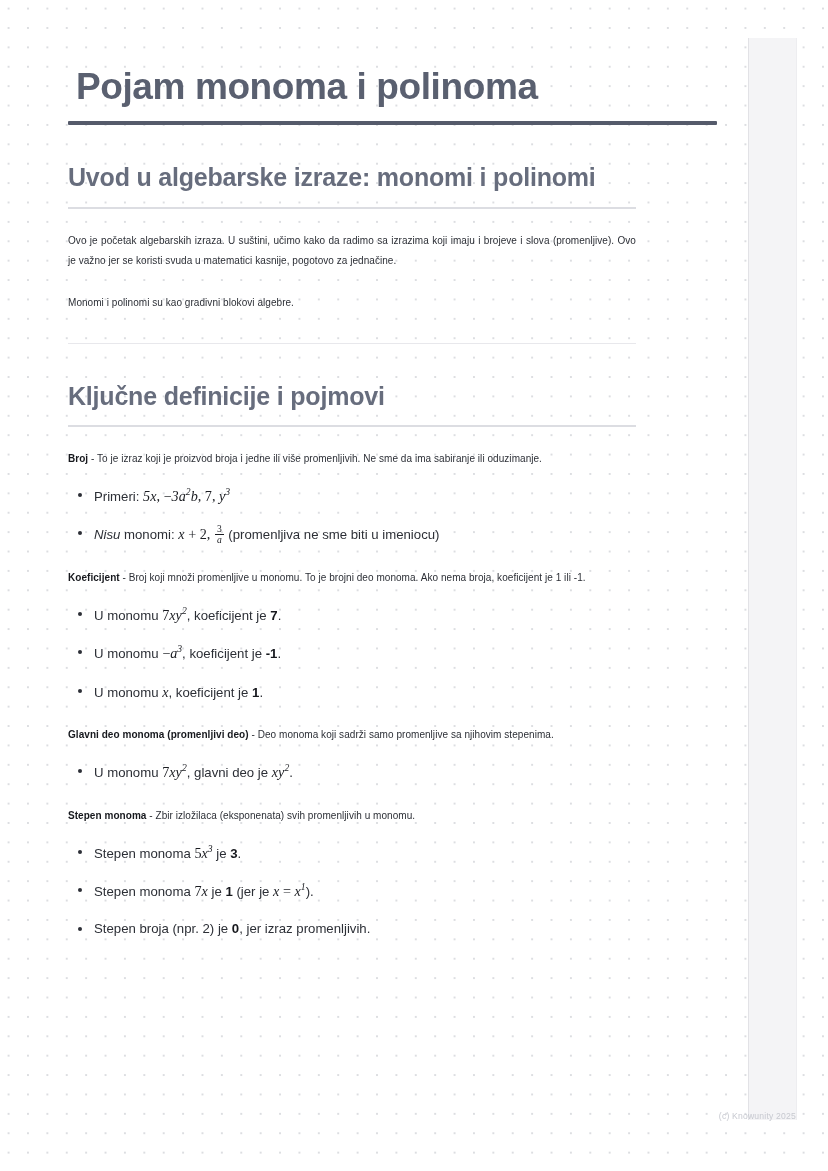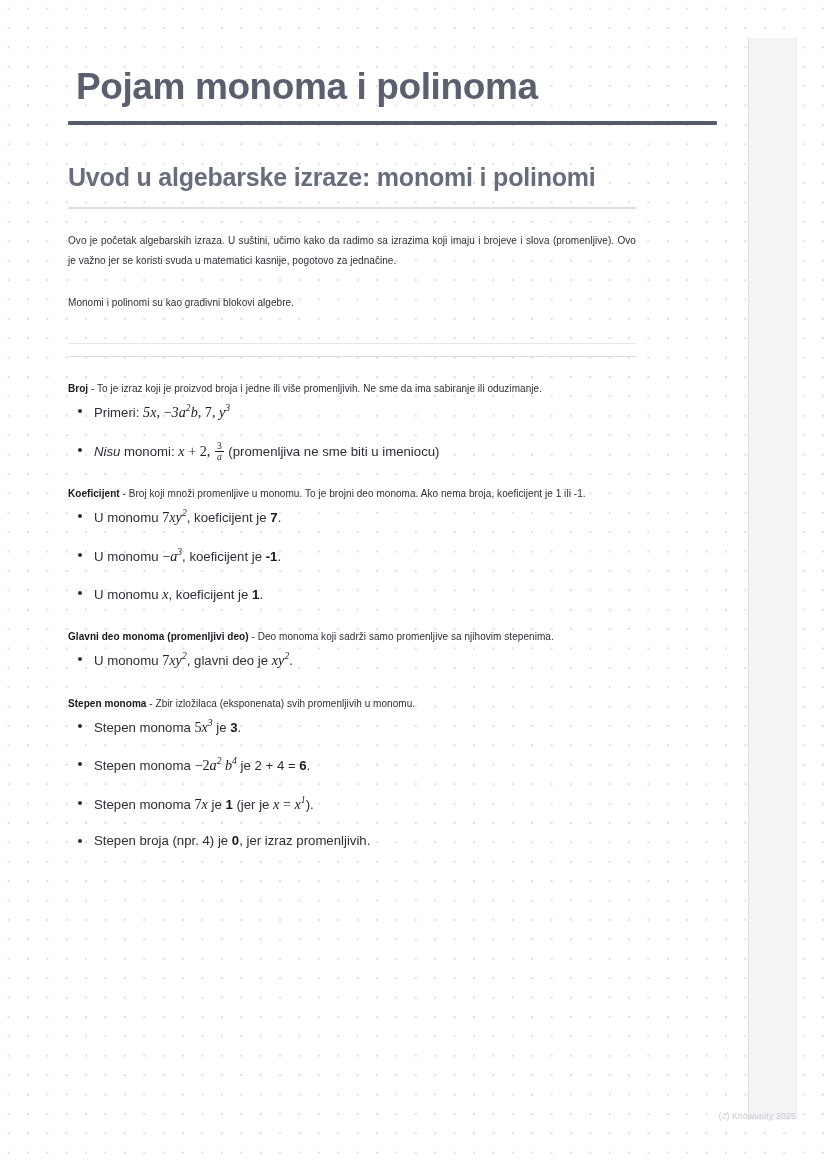--- a/index.html
+++ b/index.html
@@ -107,21 +107,21 @@
     letter-spacing: 0.05px;
   }
 
   p.body b {
     font-weight: 700;
     color: #16181d;
   }
 
   
   ul.bullets {
-    margin: 2px 0 0 0;
+    margin: 16px 0 0 0;
     padding: 0 0 0 26px;
     list-style: none;
     width: 568px;
   }
 
   ul.bullets li {
     position: relative;
     font-size: 13.2px;
     line-height: 1.55;
     color: #2c2f36;
@@ -216,20 +216,21 @@
 
     <h2 class="h2 h2-wide">Uvod u algebarske izraze: monomi i polinomi</h2>
     <div class="h2-rule"></div>
 
     <p class="body">Ovo je početak algebarskih izraza. U suštini, učimo kako da radimo sa izrazima koji imaju i brojeve i slova (promenljive). Ovo je važno jer se koristi svuda u matematici kasnije, pogotovo za jednačine.</p>
 
     <p class="body">Monomi i polinomi su kao gradivni blokovi algebre.</p>
 
     <div class="section-divider"></div>
 
+    <h2 class="h2">Ključne definicije i pojmovi</h2>
     <div class="h2-rule"></div>
 
     <p class="body">
       <b>Broj</b><span> - </span><span>To je izraz koji je proizvod broja i jedne ili više promenljivih. Ne sme da ima sabiranje ili oduzimanje.</span>
     </p>
 
     <ul class="bullets">
       <li>
         <span>Primeri: </span><span class="m">5<i>x</i><span class="up">,</span> <span class="up">−</span>3<i>a</i><sup>2</sup><i>b</i><span class="up">,</span> <span class="up">7</span><span class="up">,</span> <i>y</i><sup>3</sup></span>
       </li>
@@ -266,27 +267,24 @@
 
     <p class="body">
       <b>Stepen monoma</b><span> - </span><span>Zbir izložilaca (eksponenata) svih promenljivih u monomu.</span>
     </p>
 
     <ul class="bullets">
       <li>
         <span>Stepen monoma </span><span class="m"><span class="up">5</span><i>x</i><sup>3</sup></span><span> je </span><b>3</b><span>.</span>
       </li>
       <li>
-        <span>Stepen monoma </span><span class="m"><span class="up">−2</span><i>a</i><sup>2</sup> <i>b</i><sup>4</sup></span><span> je 2 + 4 = </span><b>6</b><span>.</span>
-      </li>
-      <li>
         <span>Stepen monoma </span><span class="m"><span class="up">7</span><i>x</i></span><span> je </span><b>1</b><span>&nbsp;(jer je </span><span class="m"><i>x</i> <span class="up">=</span> <i>x</i><sup>1</sup></span><span>).</span>
       </li>
       <li>
-        <span>Stepen broja (npr. 4) je </span><b>0</b><span>, jer izraz promenljivih.</span>
+        <span>Stepen broja (npr. 2) je </span><b>0</b><span>, jer izraz promenljivih.</span>
       </li>
     </ul>
 
   </div>
 
   <div class="watermark">(c) Knowunity 2025</div>
 
 </div>
 
 </body></html>

